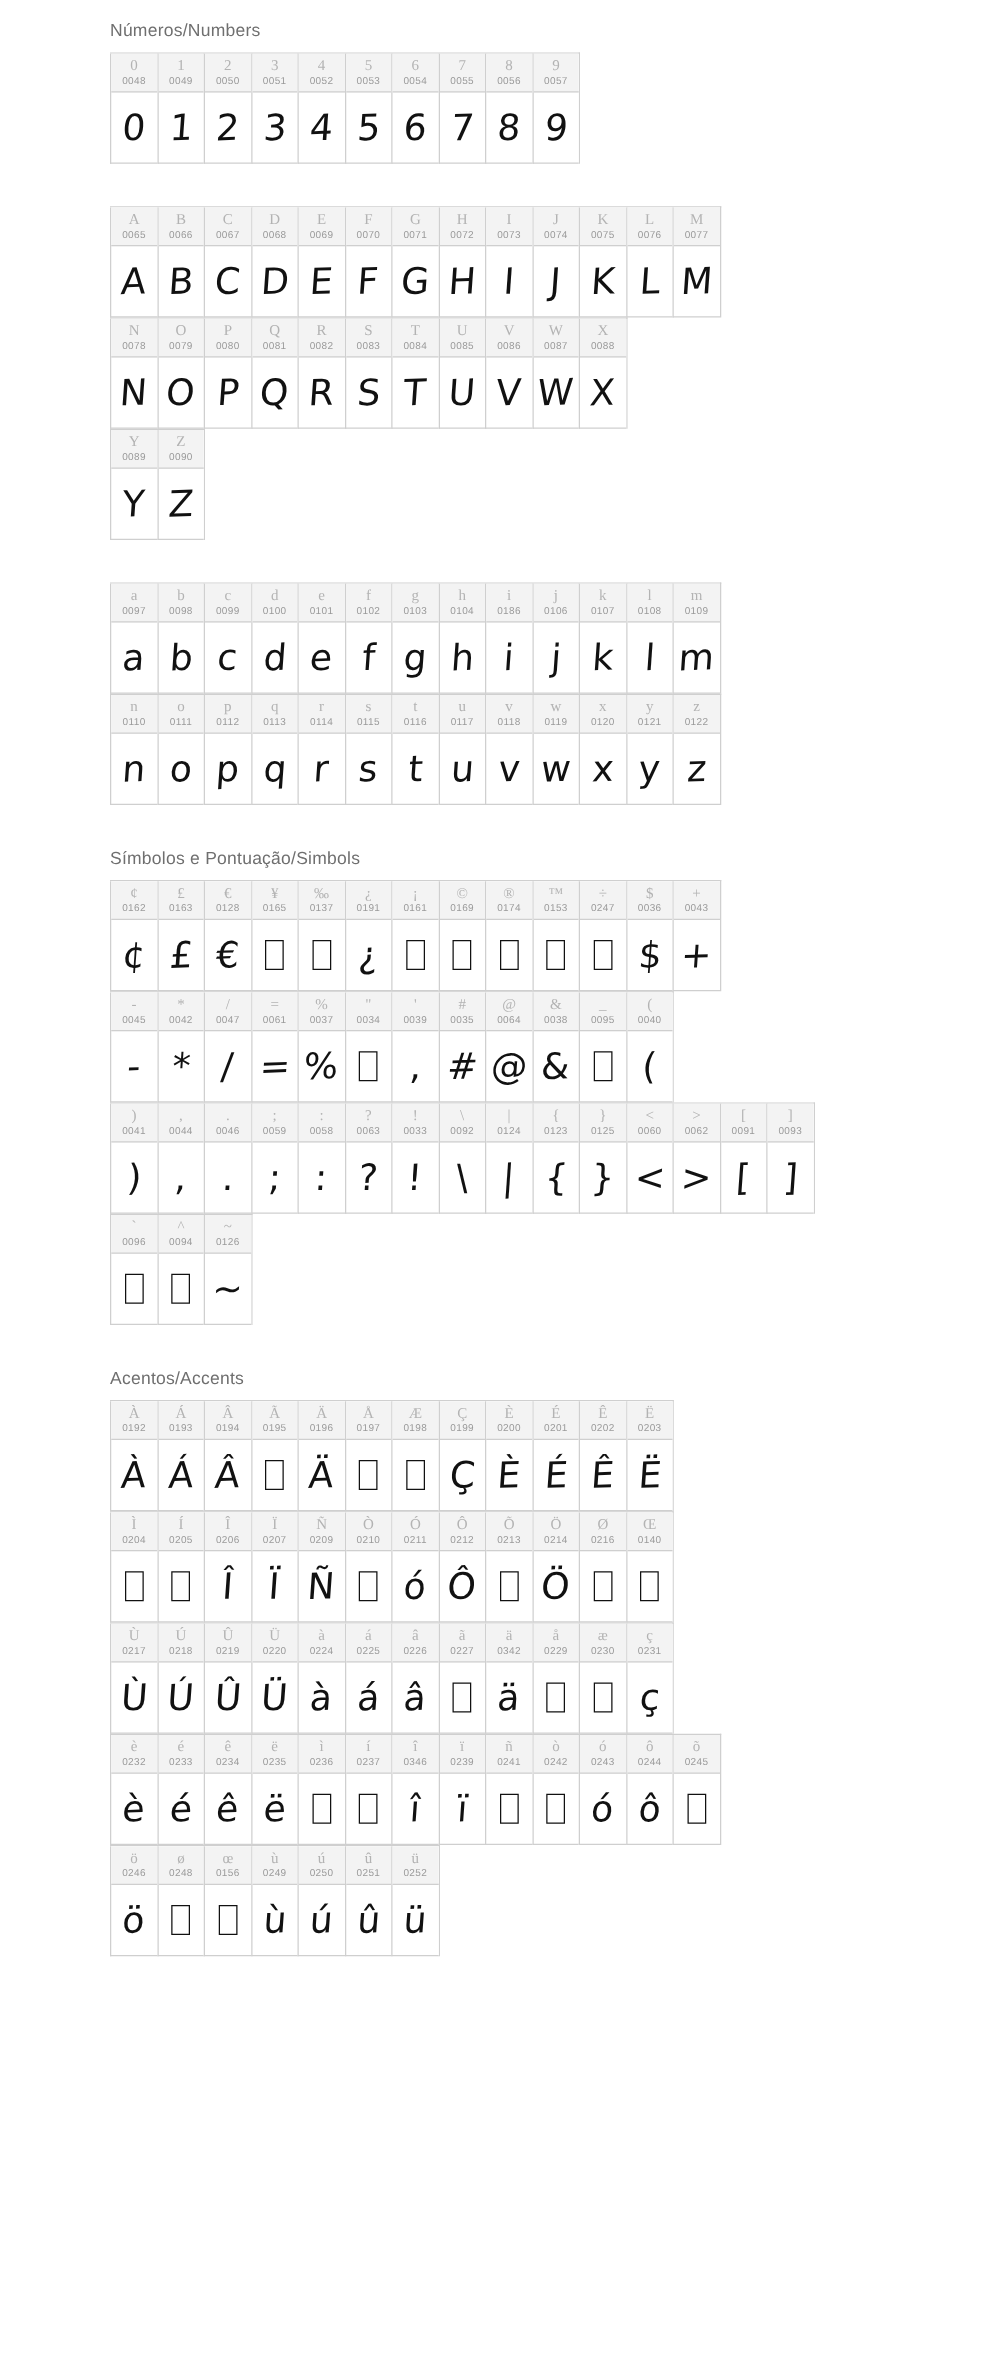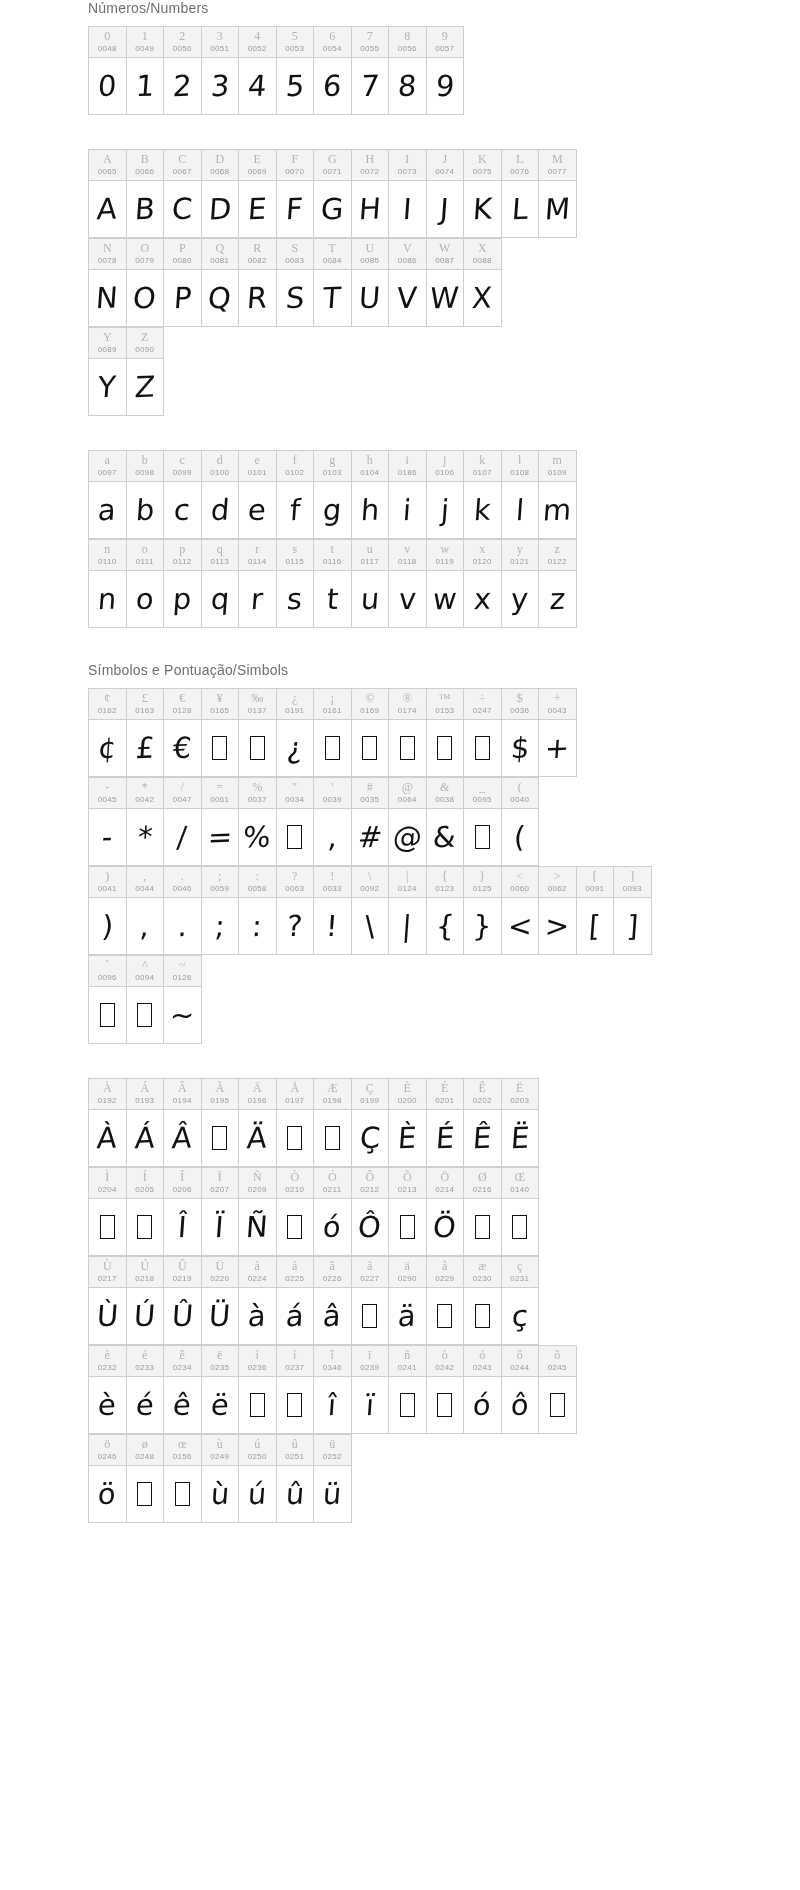--- a/index.html
+++ b/index.html
@@ -2,21 +2,21 @@
 <html><head>
 <meta charset="utf-8">
 <style>
   html,body{margin:0;padding:0;background:#ffffff;}
   body{
     width:800px;
     font-family:"Liberation Sans", sans-serif;
     color:#333;
     -webkit-font-smoothing:antialiased;
   }
-  .page{width:636px;padding-top:0;box-sizing:border-box;}
+  .page{width:636px;padding-top:16px;box-sizing:border-box;}
   .section{margin:0 0 34px 0;padding-left:88px;}
   .section-title{
     font-size:14px;
     color:#6f6f6f;
     font-weight:400;
     letter-spacing:.2px;
     margin:0 0 10px 0;
   }
   .grid{display:flex;flex-wrap:wrap;width:486px;}
   .cell{
@@ -1063,20 +1063,21 @@
                 <span class="code">0126</span>
               </div>
               <div class="glyph hand">
                 <span class="g">~</span>
               </div>
             </div>
           </div>
         </div>
       </div>
       <div class="section">
+        <div class="section-title">Acentos/Accents</div>
         <div class="grid">
           <div class="row">
             <div class="cell">
               <div class="hdr">
                 <span class="ch">À</span>
                 <span class="code">0192</span>
               </div>
               <div class="glyph hand">
                 <span class="g">À</span>
               </div>
@@ -1360,21 +1361,21 @@
                 <span class="ch">ã</span>
                 <span class="code">0227</span>
               </div>
               <div class="glyph hand">
                 <span class="tofu"></span>
               </div>
             </div>
             <div class="cell">
               <div class="hdr">
                 <span class="ch">ä</span>
-                <span class="code">0290</span>
+                <span class="code">0342</span>
               </div>
               <div class="glyph hand">
                 <span class="g">ä</span>
               </div>
             </div>
             <div class="cell">
               <div class="hdr">
                 <span class="ch">å</span>
                 <span class="code">0229</span>
               </div>

